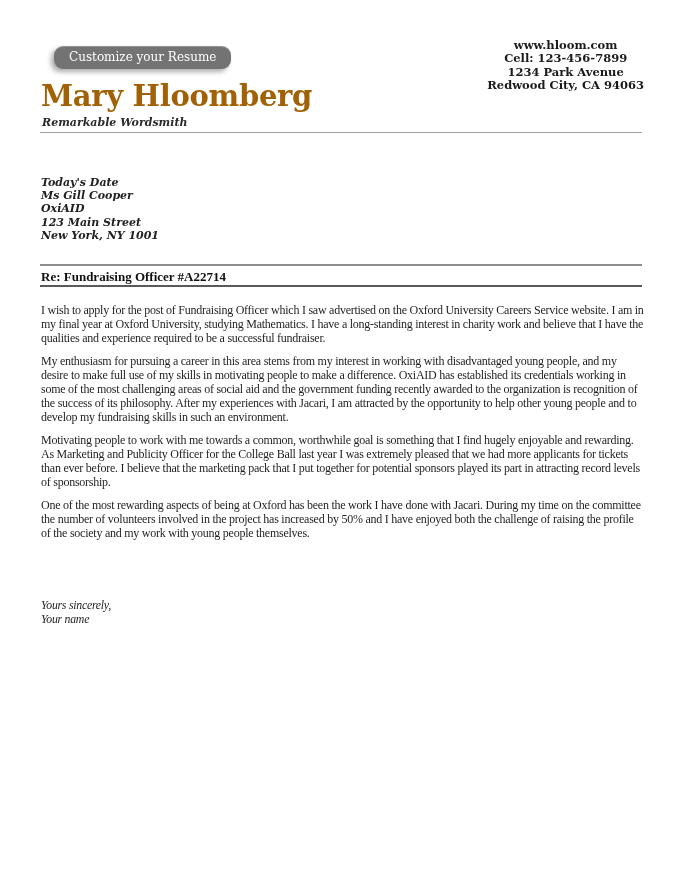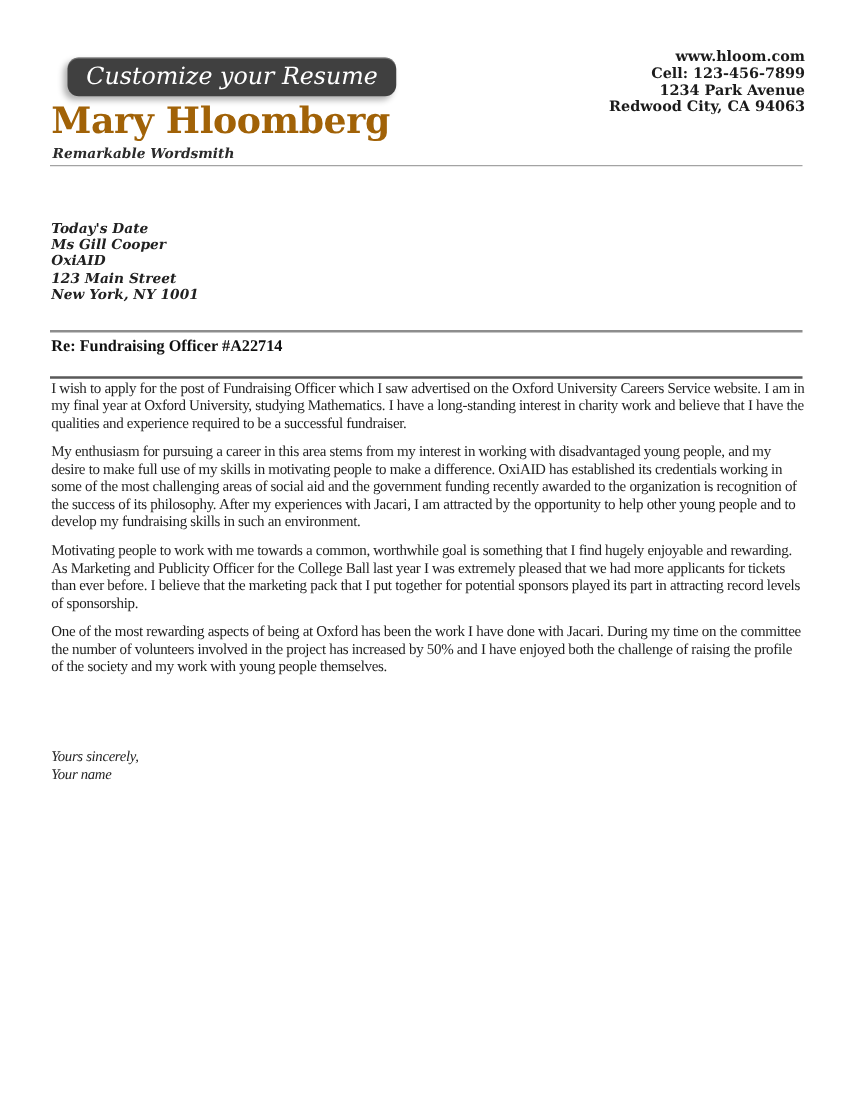--- a/index.html
+++ b/index.html
@@ -8,36 +8,35 @@
     width: 684px;
     height: 883px;
     background: #ffffff;
     overflow: hidden;
     font-family: "DejaVu Serif", serif;
   }
   .customize-btn {
     position: absolute;
     left: 54px;
     top: 46px;
-    background: #404040;
+    background: #737373;
     color: #ffffff;
     font-family: "DejaVu Serif", serif;
-    font-size: 19px;
+    font-size: 12px;
     padding: 4px 15px 5px 15px;
     border: none;
     border-radius: 9px;
     box-shadow: inset 0 1px 0 rgba(255,255,255,0.25), -3px 3px 5px rgba(0,0,0,0.32);
     cursor: pointer;
-    font-style: italic;
   }
   .contact-block {
     position: absolute;
     top: 39px;
     right: 40px;
-    text-align: right;
+    text-align: center;
     font-size: 11.5px;
     font-weight: bold;
     line-height: 13.4px;
     color: #1b1b1b;
   }
   .person-name {
     position: absolute;
     left: 41px;
     top: 82px;
     font-size: 29px;
@@ -73,21 +72,21 @@
     color: #212121;
     font-style: italic;
   }
   .subject-line {
     position: absolute;
     left: 40px;
     top: 264px;
     width: 601px;
     border-top: 2px solid #8d8d8d;
     border-bottom: 2px solid #595959;
-    padding: 3px 0 16px 1px;
+    padding: 3px 0 0 1px;
     font-family: "Liberation Serif", serif;
     font-size: 13px;
     font-weight: bold;
     color: #111111;
   }
   .letter-body {
     position: absolute;
     left: 41px;
     top: 303px;
     width: 603px;

